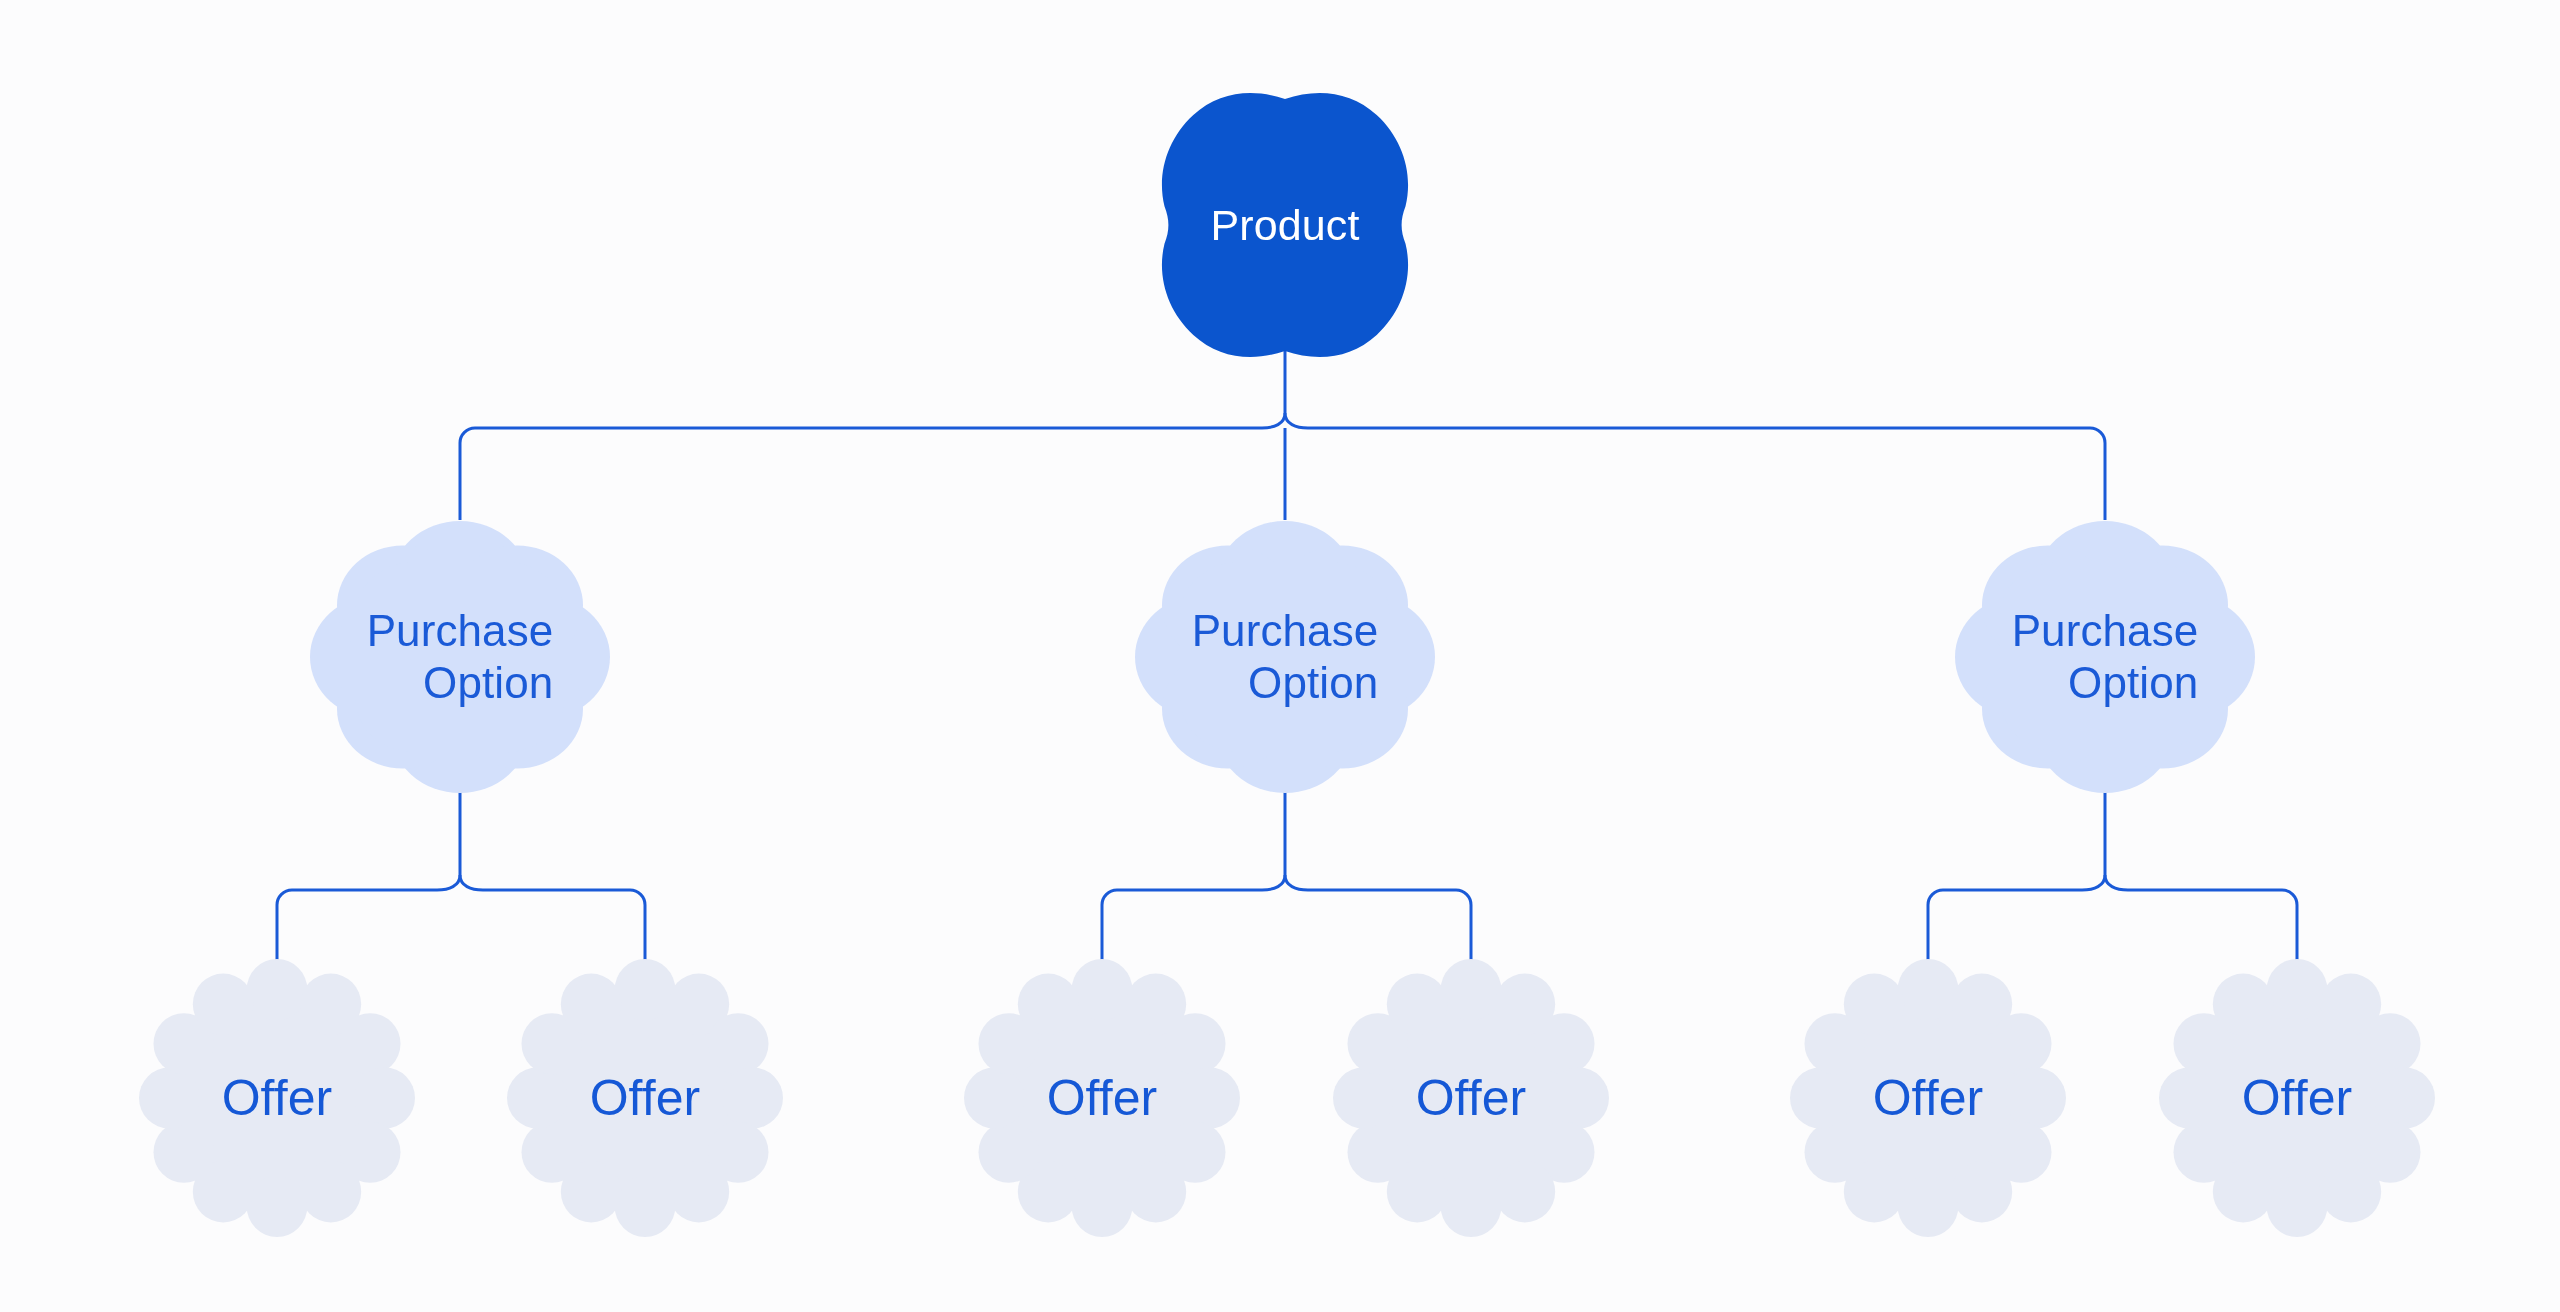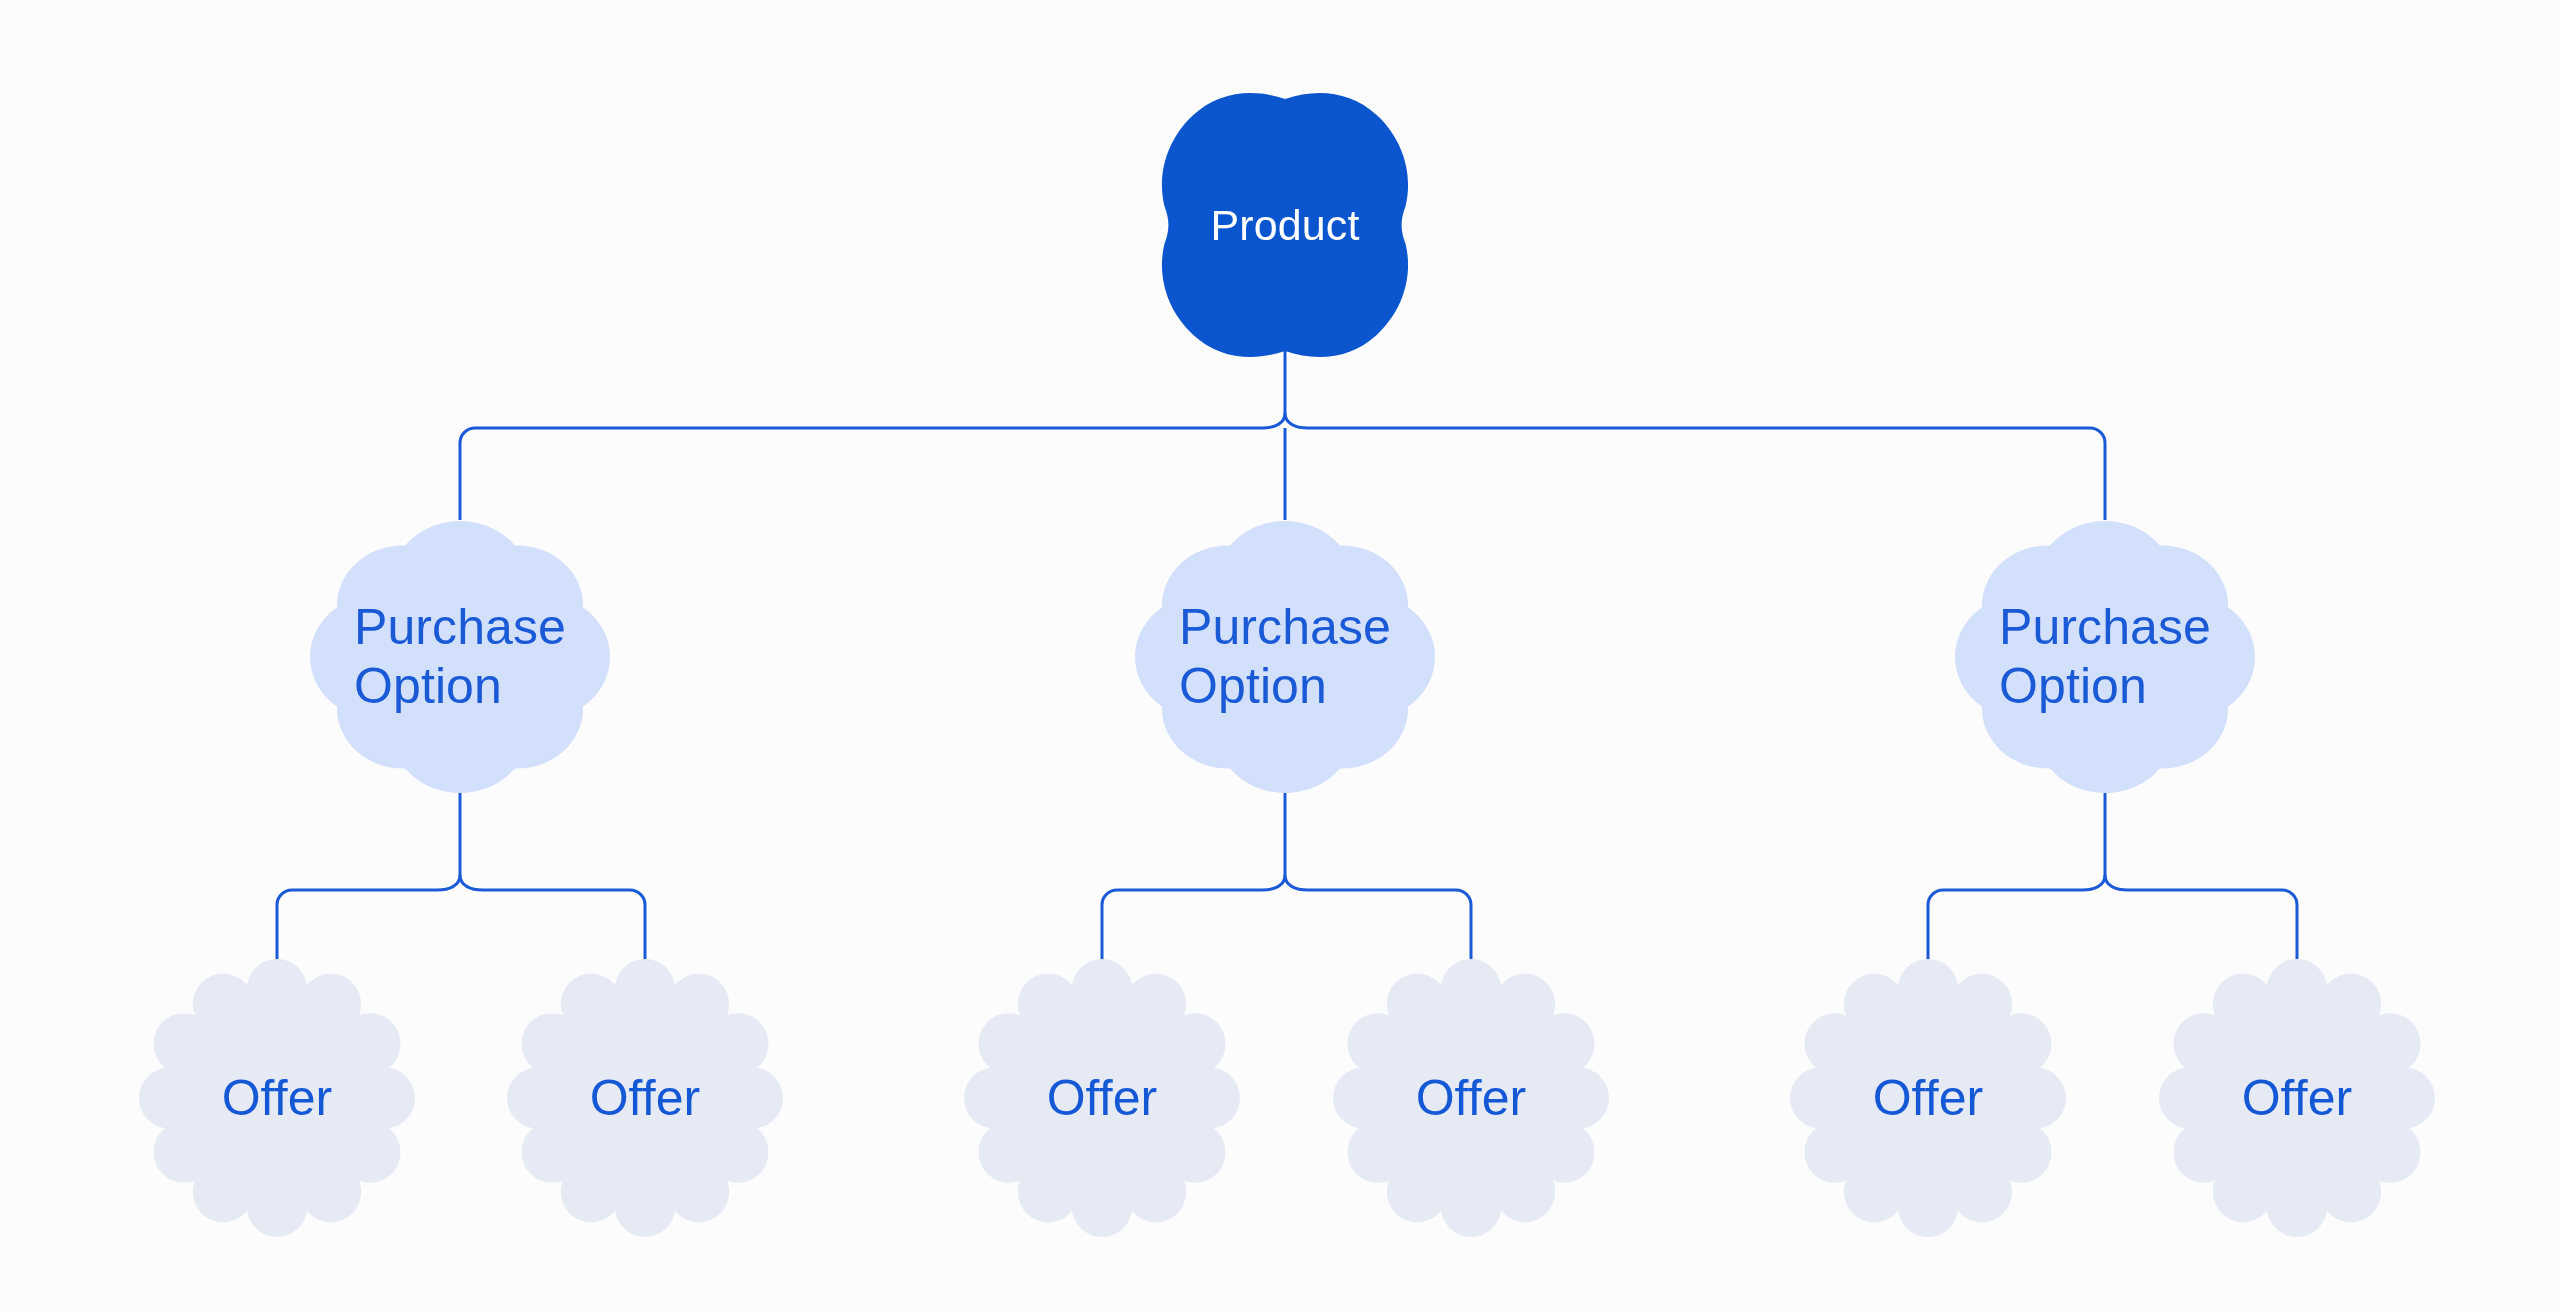--- a/index.html
+++ b/index.html
@@ -25,21 +25,21 @@
     inset: 0;
     width: 2560px;
     height: 1312px;
     pointer-events: none;
   }
   .node {
     position: absolute;
     display: flex;
     align-items: center;
     justify-content: center;
-    text-align: left;
+    text-align: right;
     line-height: 1.18;
     user-select: none;
   }
   .node .node-shape {
     position: absolute;
     inset: 0;
     width: 100%;
     height: 100%;
   }
   .node .node-label {
@@ -48,21 +48,21 @@
     white-space: pre-line;
   }
   .node-product .node-label {
     color: #FFFFFF;
     font-size: 43px;
     font-weight: 400;
     letter-spacing: 0.1px;
   }
   .node-option .node-label {
     color: #1A5AD7;
-    font-size: 50px;
+    font-size: 44px;
     font-weight: 400;
     letter-spacing: 0.1px;
   }
   .node-offer .node-label {
     color: #1558D6;
     font-size: 50px;
     font-weight: 400;
     letter-spacing: 0.1px;
   }
 </style>

